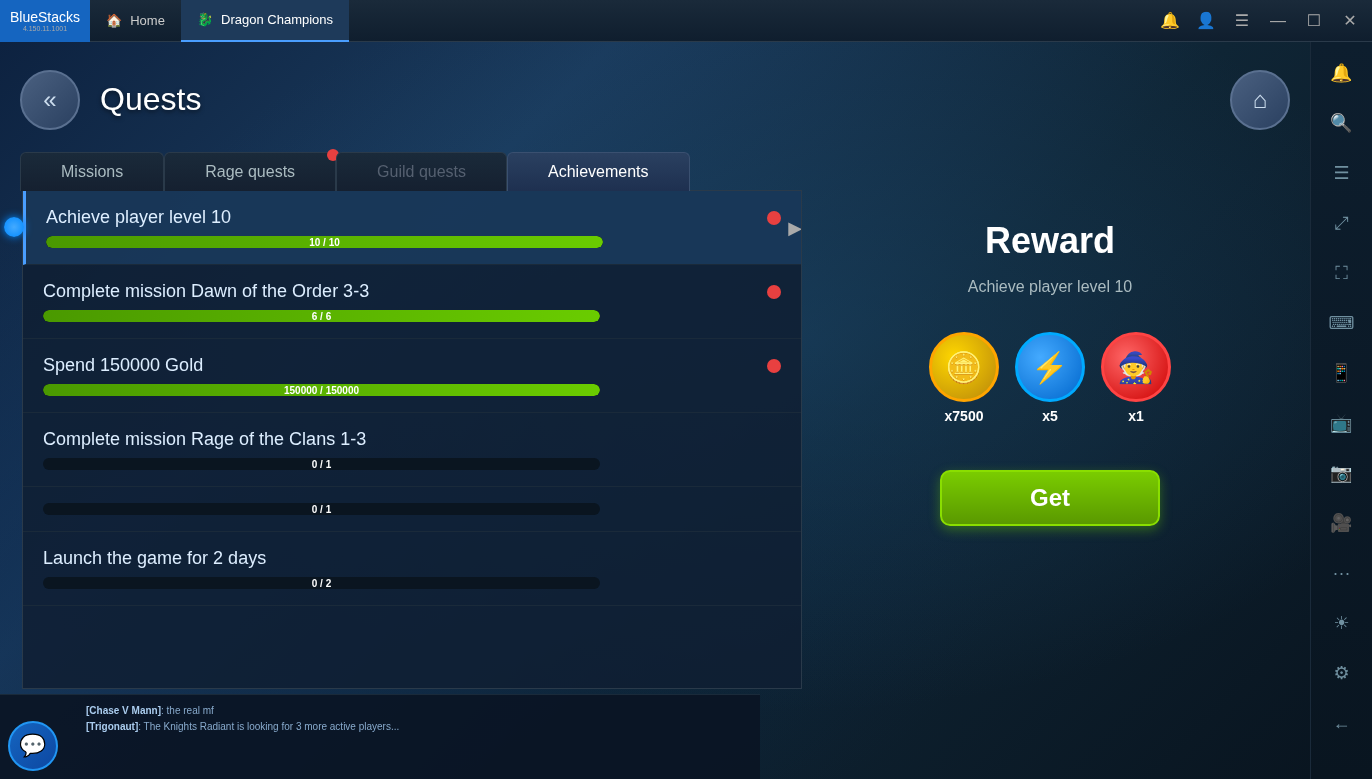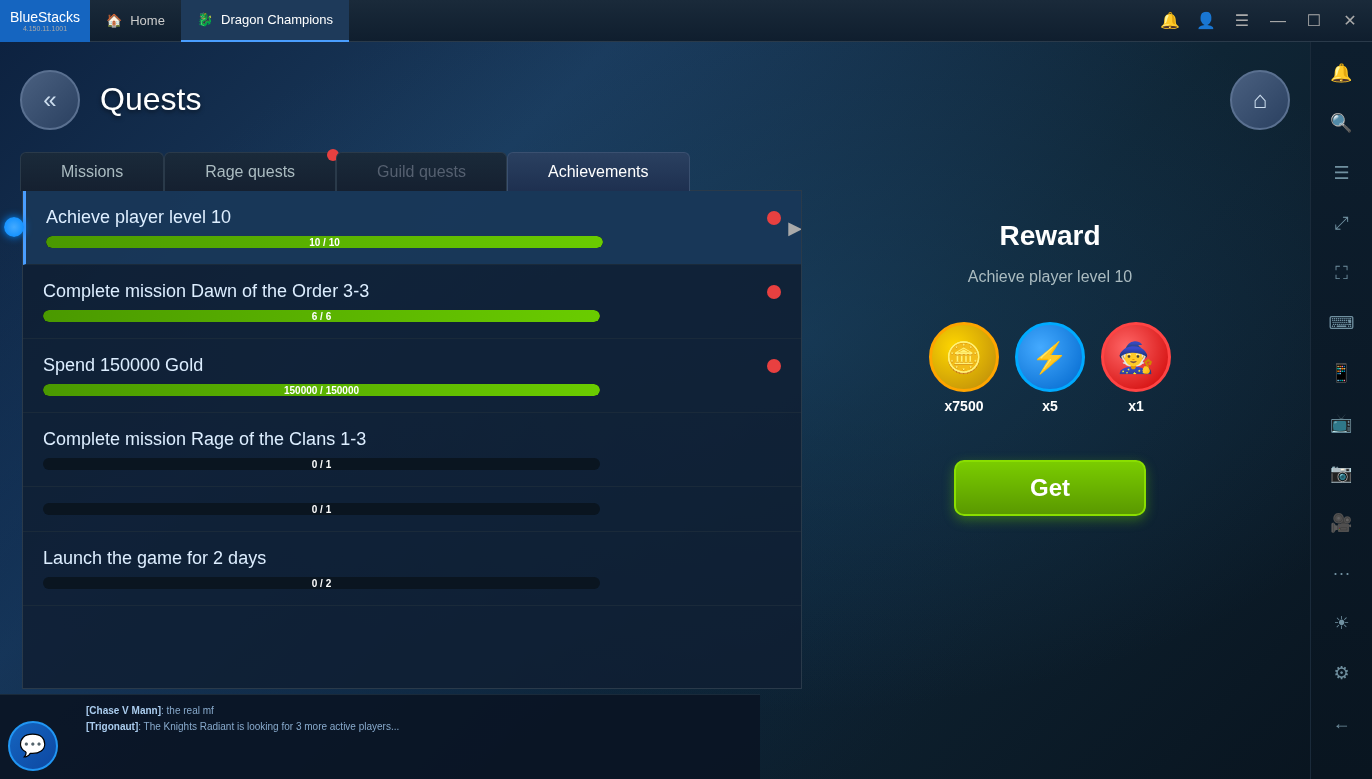--- a/index.html
+++ b/index.html
@@ -309,21 +309,21 @@
       width: 480px;
       bottom: 90px;
       display: flex;
       flex-direction: column;
       align-items: center;
       padding: 30px 20px;
       gap: 16px;
     }
     #reward-title {
       color: #fff;
-      font-size: 28px;
+      font-size: 36px;
       font-weight: bold;
     }
     #reward-desc {
       color: #aabbc0;
       font-size: 16px;
       text-align: center;
     }
     #reward-items {
       display: flex;
       gap: 16px;
@@ -358,21 +358,21 @@
       background: radial-gradient(circle at 35% 35%, #f66, #cc0000);
       border-color: #ff4444;
     }
     .reward-count {
       color: #fff;
       font-size: 14px;
       font-weight: bold;
     }
     #get-btn {
       margin-top: 30px;
-      width: 192px;
+      width: 220px;
       height: 56px;
       background: linear-gradient(180deg, #7acc00, #5a9900);
       border: 2px solid #8ade00;
       border-radius: 10px;
       color: #fff;
       font-size: 24px;
       font-weight: bold;
       cursor: pointer;
       text-align: center;
       line-height: 52px;

